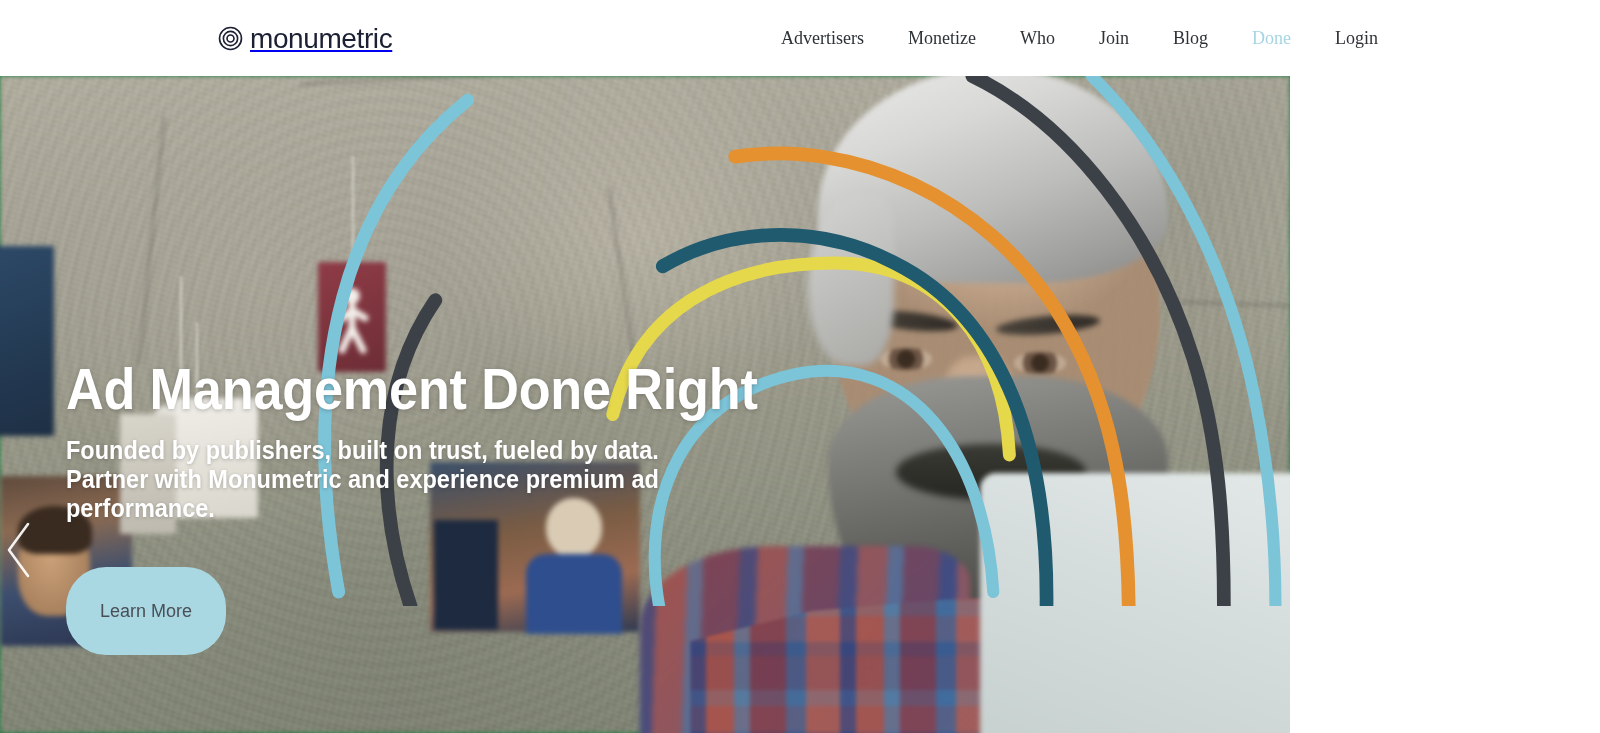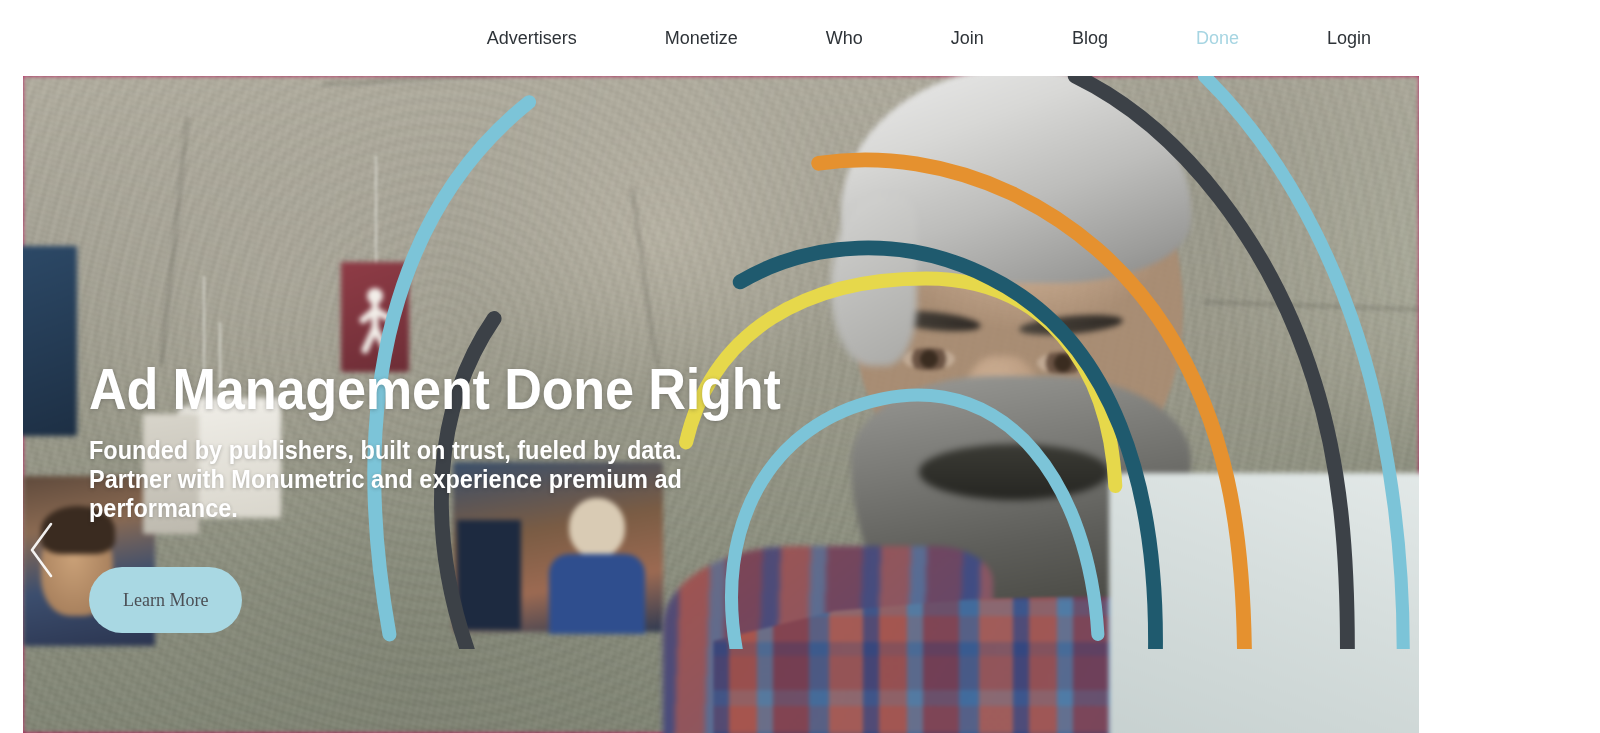--- a/index.html
+++ b/index.html
@@ -27,44 +27,43 @@
   .logo-text{
     font-size:28px;
     letter-spacing:-0.4px;
     color:#1b2033;
     font-weight:400;
     line-height:1;
     position:relative; top:1px;
   }
 
   .nav{
-    position:absolute; right:229px; top:50%;
+    position:absolute; right:222px; top:50%;
     transform:translateY(-50%);
-    display:flex; 
+    display:flex; font-family:Liberation Serif, serif;
   }
   .nav-item{
     font-size:18px;
     color:#2e3338;
     text-decoration:none;
     white-space:nowrap;
     padding:0 0;
-    margin-left:88px;
+    margin-left:44px;
     cursor:pointer;
     line-height:1;
   }
   .nav-item:first-child{ margin-left:0; }
   .nav-item.accent{ color:#a6d5e2; }
 
   
   .hero{
     position:absolute; top:76px; left:0;
-    width:1396px; height:657px;
+    width:1290px; height:657px;
     overflow:hidden;
-    background:#be185d;
-    margin-left:23px;
+    background:#15803d;
   }
 
   
   .bg-wall{
     position:absolute; inset:0;
     background:
       radial-gradient(ellipse 340px 300px at 1430px 180px, rgba(176,178,160,.75), rgba(176,178,160,0) 70%),
       radial-gradient(ellipse 420px 360px at 1180px 120px, rgba(150,150,134,.55), rgba(150,150,134,0) 72%),
       radial-gradient(ellipse 300px 240px at 640px 160px, rgba(196,190,174,.65), rgba(196,190,174,0) 70%),
       radial-gradient(ellipse 380px 300px at 260px 200px, rgba(178,174,160,.6), rgba(178,174,160,0) 72%),
@@ -255,39 +254,47 @@
     text-shadow:0 1px 4px rgba(40,40,40,.28);
   }
   .cta{
     display:inline-block;
     margin-top:44px;
     background:#a9d8e3;
     color:#4b4f55;
     font-size:18px;
     border:none;
     border-radius:40px;
-    padding:24px 34px;
+    padding:35px 34px;
     cursor:pointer;
-    font-family:Liberation Serif, serif;
+    font-family:Liberation Sans, sans-serif;
     line-height:1;
   }
 
   
   .carousel-prev{
     position:absolute; left:0px; top:436px;
     width:46px; height:76px;
     z-index:30; cursor:pointer;
     background:none; border:none; padding:0;
   }
 </style>
 </head>
 <body>
 
 <div class="header">
 
+  <a class="logo" href="#">
+    <svg class="logo-mark" viewBox="0 0 26 26">
+      <circle cx="13" cy="13" r="11.4" fill="none" stroke="#1b2033" stroke-width="1.7"></circle>
+      <circle cx="13" cy="13" r="7.4" fill="none" stroke="#1b2033" stroke-width="1.7"></circle>
+      <circle cx="13" cy="13" r="3.6" fill="none" stroke="#1b2033" stroke-width="1.7"></circle>
+    </svg>
+    <span class="logo-text">monumetric</span>
+  </a>
 
   <nav class="nav">
     <a class="nav-item" href="#">Advertisers</a>
     <a class="nav-item" href="#">Monetize</a>
     <a class="nav-item" href="#">Who</a>
     <a class="nav-item" href="#">Join</a>
     <a class="nav-item" href="#">Blog</a>
     <a class="nav-item accent" href="#">Done</a>
     <a class="nav-item" href="#">Login</a>
   </nav>

